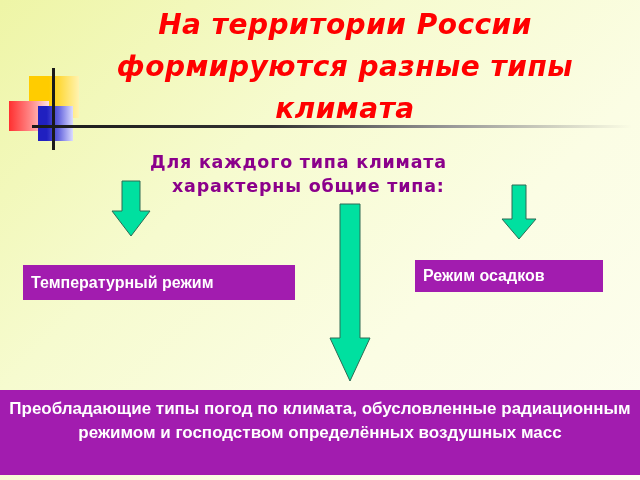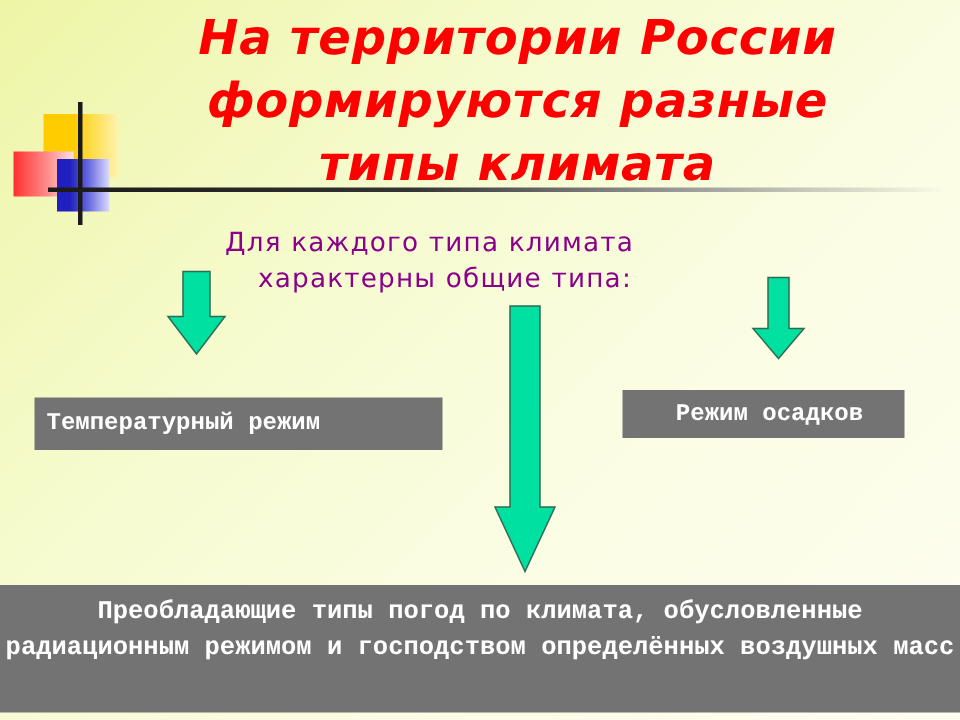--- a/index.html
+++ b/index.html
@@ -4,40 +4,40 @@
 <style>
   html, body { margin:0; padding:0; }
   body {
     width:640px; height:480px; position:relative; overflow:hidden;
     background: linear-gradient(135deg, #eef5a6 0%, #f6fbcf 35%, #fbfde4 65%, #fdfef0 100%);
     font-family: "DejaVu Sans", sans-serif;
   }
   .title {
     position:absolute; left:90px; top:4px; width:510px;
     text-align:center; color:#ff0000; font-weight:bold; font-style:italic;
-    font-size:32px; line-height:42px; letter-spacing:0.5px;
+    font-size:28px; line-height:42px; letter-spacing:0.5px;
   }
   .deco { position:absolute; }
   .sq-yellow { left:29px; top:76px; width:50px; height:42px; background:linear-gradient(90deg,#ffcc00 40%,#fff3b0 100%); }
   .sq-red { left:9px; top:101px; width:40px; height:30px; background:linear-gradient(90deg,#ff3030 0%,#ff8a8a 55%,#ffe0e0 100%); }
   .sq-blue { left:38px; top:106px; width:35px; height:35px; background:linear-gradient(90deg,#2020c0 25%,#6868e0 60%,#dcdcff 100%); }
   .vline { left:52px; top:68px; width:3px; height:82px; background:#1a1a1a; }
   .hline { left:32px; top:125px; width:600px; height:3px; background:linear-gradient(90deg,#1a1a1a 0%,#333 40%,#999 70%,rgba(240,245,200,0) 100%); }
   .subtitle {
     position:absolute; left:150px; top:150px; width:420px;
-    color:#8b008b; font-weight:normal; font-size:17.5px; line-height:24px; letter-spacing:0.8px;
+    color:#8b008b; font-weight:bold; font-size:17.5px; line-height:24px; letter-spacing:0.8px;
   }
   .subtitle .l2 { padding-left:22px; }
   .arrow { position:absolute; }
   .box {
-    position:absolute; background:#737373; color:#ffffff; font-weight:bold;
-    font-family:Liberation Mono, monospace;
+    position:absolute; background:#a21caf; color:#ffffff; font-weight:bold;
+    font-family:Liberation Sans, sans-serif;
   }
   .box-temp { left:23px; top:265px; width:272px; height:35px; font-size:16px; line-height:35px; padding-left:8px; box-sizing:border-box; }
-  .box-rain { left:415px; top:260px; width:188px; height:32px; font-size:16px; line-height:32px; padding-left:8px; box-sizing:border-box;text-align:center; }
+  .box-rain { left:415px; top:260px; width:188px; height:32px; font-size:16px; line-height:32px; padding-left:8px; box-sizing:border-box; }
   .box-weather { left:0; top:390px; width:640px; height:85px; font-size:17px; line-height:24px; text-align:center; padding-top:7px; box-sizing:border-box; }
 </style>
 </head>
 <body>
 
 <div class="deco sq-yellow"></div>
 <div class="deco sq-red"></div>
 <div class="deco sq-blue"></div>
 <div class="deco vline"></div>
 <div class="deco hline"></div>

